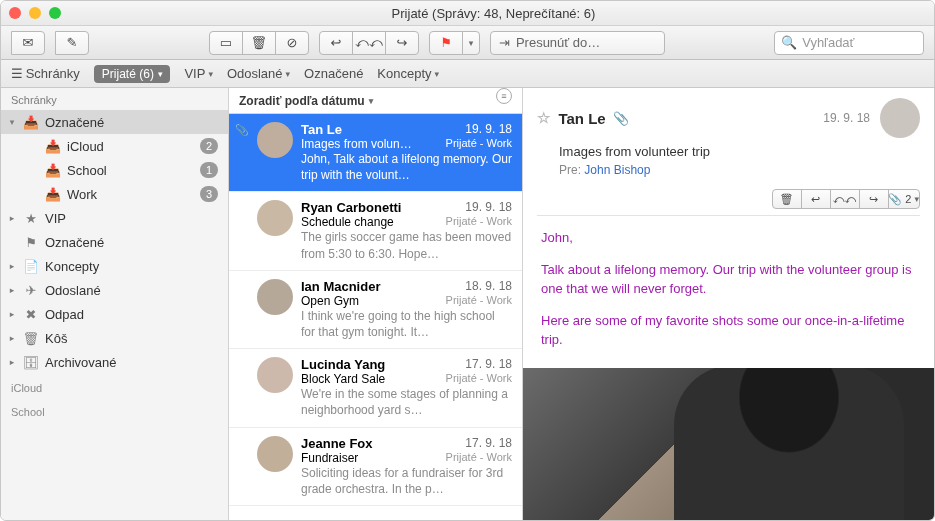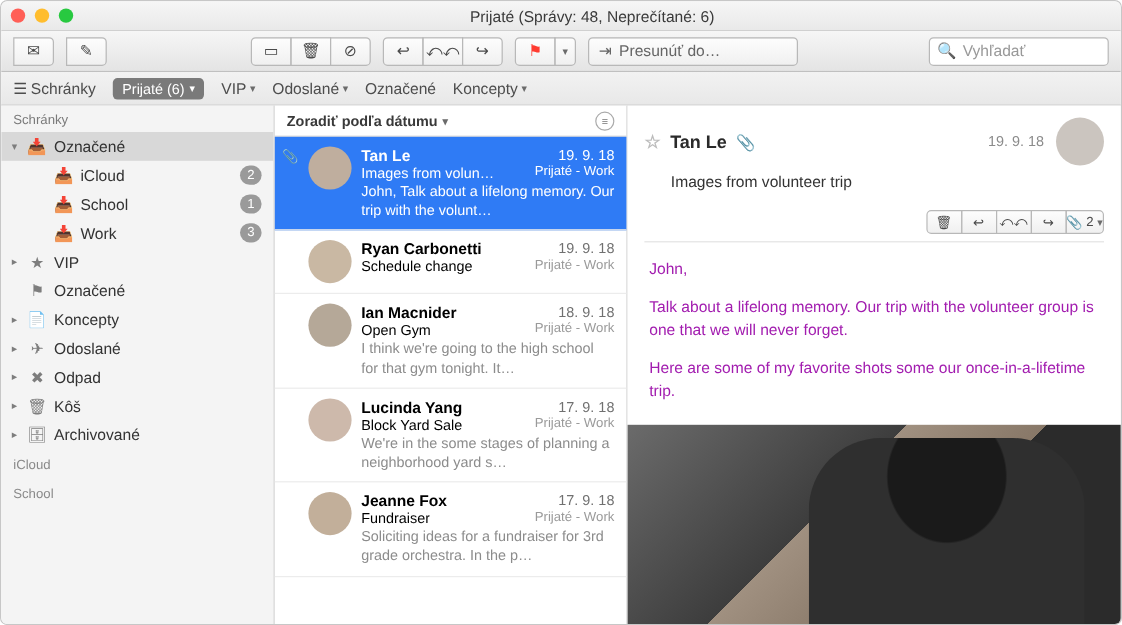--- a/index.html
+++ b/index.html
@@ -39,21 +39,21 @@
 .sb-row.selected { background:#d8d8d8; }
 .sb-row .dis { width:10px; font-size:9px; color:#7d7d7d; text-align:center; }
 .sb-row .ico { width:18px; display:flex; justify-content:center; color:#7d7d7d; }
 .sb-row .lab { flex:1; }
 .sb-row .badge { background:#9a9a9a; color:#fff; font-size:11px; border-radius:9px; min-width:18px; height:16px; display:flex; align-items:center; justify-content:center; padding:0 5px;}
 .sb-row.child { padding-left:28px; }
 .sb-section { font-size:11px; color:#8a8a8a; padding:8px 10px 4px; }
 
 
 .msglist { width:294px; border-right:1px solid #d2d2d2; background:#fff; display:flex; flex-direction:column; }
-.ml-head { height:26px; border-bottom:1px solid #d6d6d6; display:flex; align-items:center; padding:0 10px; font-size:12px; font-weight:600; color:#393939; justify-content:space-between;}
+.ml-head { height:26px; border-bottom:1px solid #d6d6d6; display:flex; padding:0 10px; font-size:12px; font-weight:600; color:#393939; justify-content:space-between;}
 .ml-head .srt { display:flex; align-items:center; gap:4px; cursor:pointer; }
 .filter-ico { width:16px; height:16px; border:1px solid #aaa; border-radius:50%; display:flex; align-items:center; justify-content:center; font-size:9px; color:#777;}
 .msg { display:flex; padding:8px 10px 8px 6px; border-bottom:1px solid #ececec; gap:8px; cursor:pointer; }
 .msg.sel { background:#2f7bf5; color:#fff; }
 .msg .att { width:14px; font-size:11px; color:#8a8a8a; padding-top:2px;}
 .msg.sel .att { color:#cfe0ff; }
 .msg .avatar { width:36px; height:36px; border-radius:50%; background:#c8c3bd; flex-shrink:0; }
 .msg .body { flex:1; min-width:0; }
 .msg .line1 { display:flex; justify-content:space-between; font-size:13px; }
 .msg .from { font-weight:700; }
@@ -281,20 +281,21 @@
           <div class="avatar" style="background:#c9b8a3"></div>
           <div class="body">
             <div class="line1">
               <span class="from">Ryan Carbonetti</span>
               <span class="date">19. 9. 18</span>
             </div>
             <div class="line2">
               <span class="subj">Schedule change</span>
               <span class="mbox">Prijaté - Work</span>
             </div>
+            <div class="prev">The girls soccer game has been moved from 5:30 to 6:30. Hope…</div>
           </div>
         </div>
         <div class="msg">
           <div class="att"></div>
           <div class="avatar" style="background:#b5a898"></div>
           <div class="body">
             <div class="line1">
               <span class="from">Ian Macnider</span>
               <span class="date">18. 9. 18</span>
             </div>
@@ -345,20 +346,24 @@
           <span class="pv-star">☆</span>
           <span>Tan Le</span>
           <span class="pv-clip">📎</span>
         </div>
         <div class="pv-right">
           <span class="pv-date">19. 9. 18</span>
           <div class="pv-avatar"></div>
         </div>
       </div>
       <div class="pv-subj">Images from volunteer trip</div>
+      <div class="pv-to">
+        <span>Pre:</span>
+        <span class="nm">John Bishop</span>
+      </div>
     </div>
     <div class="pv-actions btn-group">
       <div class="tb-btn">
           <span>🗑</span>
         </div>
       <div class="tb-btn">
           <span>↩</span>
         </div>
       <div class="tb-btn">
           <span>⤺⤺</span>

